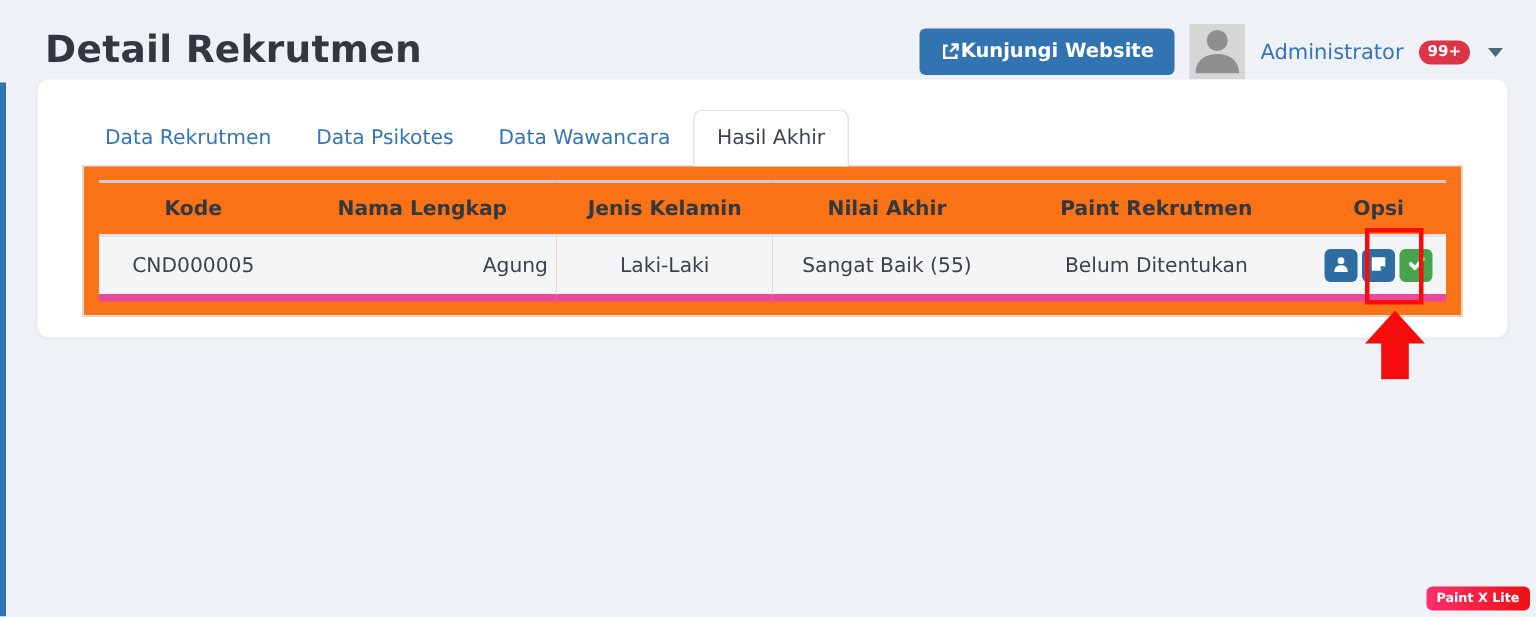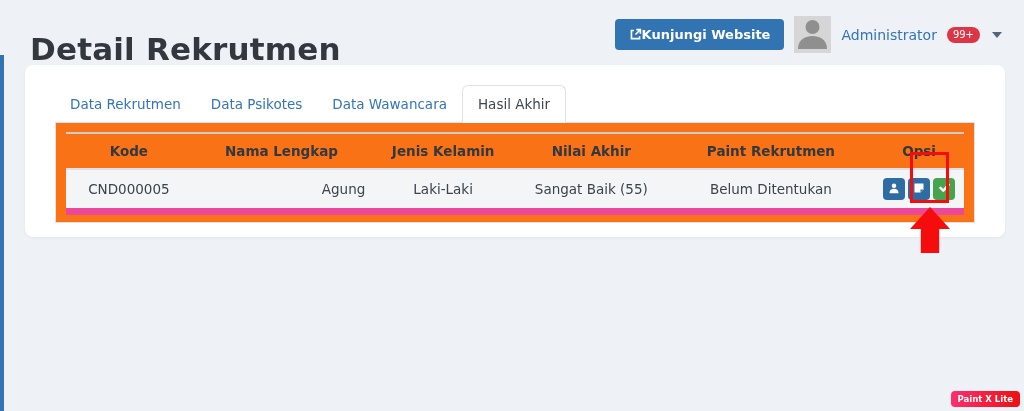--- a/index.html
+++ b/index.html
@@ -12,52 +12,52 @@
   }
 
   
   .sidebar-sliver {
     position:absolute; left:0; top:55px; width:4px; height:356px;
     background:#3173b3;
   }
 
   
   .page-title {
-    position:absolute; left:30px; top:31px;
-    font-size:31px; font-weight:bold; color:#33383e; letter-spacing:.2px;
+    position:absolute; left:30px; top:18px;
+    font-size:25px; font-weight:bold; color:#33383e; letter-spacing:.2px;
   }
   .header-right {
     position:absolute; right:22px; top:16px;
     display:flex; align-items:center; gap:10px;
   }
   .visit-btn {
     display:inline-flex; align-items:center; gap:0;
     background:#3273b1; color:#fff; border:none; border-radius:4px;
     padding:8px 14px; font-size:13px; font-weight:bold; cursor:pointer;
     font-family:inherit;
   }
   .visit-btn svg { display:block; }
   .avatar {
     width:37px; height:37px; background:#d6d6d6; overflow:hidden;
     display:flex; align-items:flex-end; justify-content:center;
   }
   .user-name { color:#3474b8; font-size:14px; font-weight:500; }
   .user-badge {
-    background:#dc3545; color:#fff; font-size:10px; font-weight:normal;
+    background:#dc3545; color:#fff; font-size:10px; font-weight:bold;
     border-radius:9px; padding:3px 6px; line-height:1;
   }
   .caret-down {
     width:0; height:0; margin-left:2px;
     border-left:5px solid transparent; border-right:5px solid transparent;
     border-top:6px solid #51667a;
   }
 
   
   .card {
-    position:absolute; left:25px; top:65px; width:980px; height:172px;
+    position:absolute; left:25px; top:53px; width:980px; height:172px;
     background:#fff; border-radius:8px; box-shadow:0 1px 3px rgba(40,50,70,.06);
     padding:20px 30px 0 30px;
   }
   .tabs {
     display:flex; align-items:flex-end; position:relative; z-index:2;
   }
   .tab-link {
     color:#3474b8; font-size:13.5px; padding:10px 15px; cursor:pointer;
     text-decoration:none; white-space:nowrap;
   }
@@ -72,21 +72,21 @@
   }
   table.result-table { width:100%; border-collapse:collapse; }
   .result-table thead tr {
     border-top:2px solid #c9cdd2; border-bottom:2px solid #dee2e6;
   }
   .result-table th {
     font-size:13.5px; font-weight:bold; color:#32383e;
     padding:9px 6px; text-align:center; white-space:nowrap;
   }
   .result-table tbody tr {
-    background:#f4f5f7; border-bottom:7px solid #ec4899;
+    background:#f4f5f7; border-bottom:5px solid #ec4899;
   }
   .result-table td {
     font-size:13.5px; color:#3c434a; padding:8px 6px; text-align:center;
     white-space:nowrap;
   }
   .result-table td.cell-nama { text-align:right; padding-left:8px; }
   .opsi-group { display:inline-flex; gap:3px; }
   .opsi-btn {
     width:22px; height:22px; border:none; border-radius:4px; cursor:pointer;
     display:inline-flex; align-items:center; justify-content:center; padding:0;

